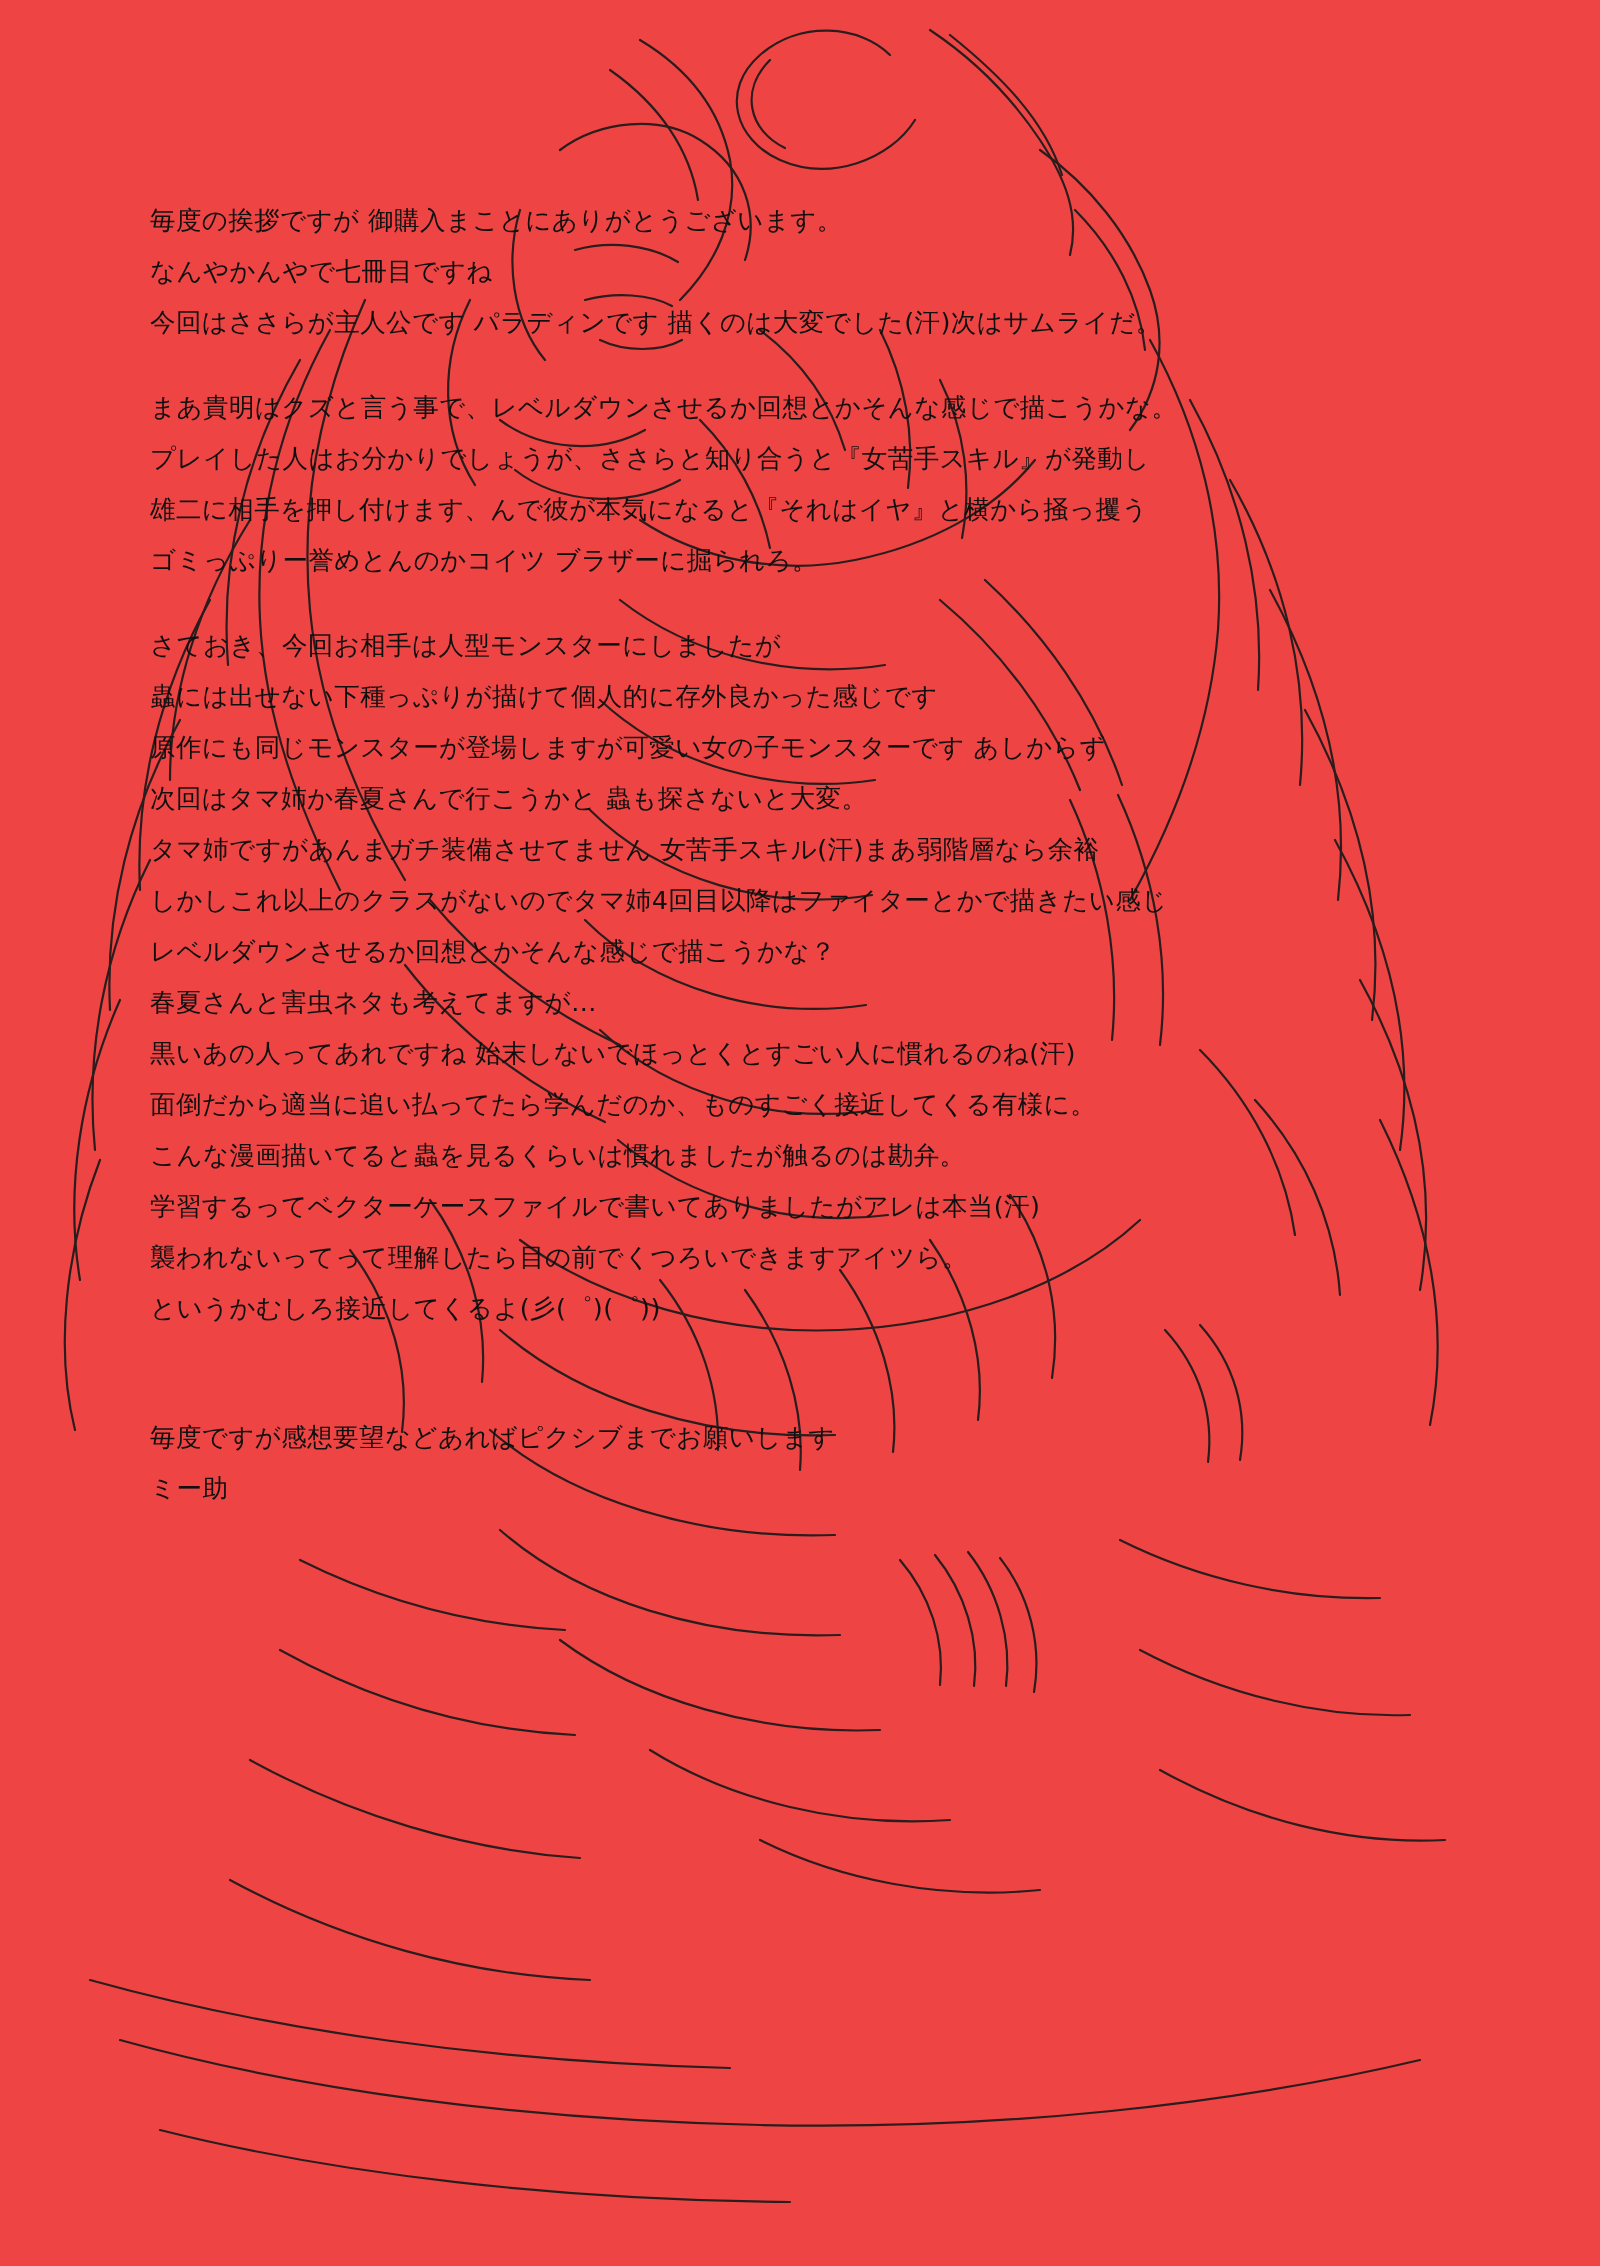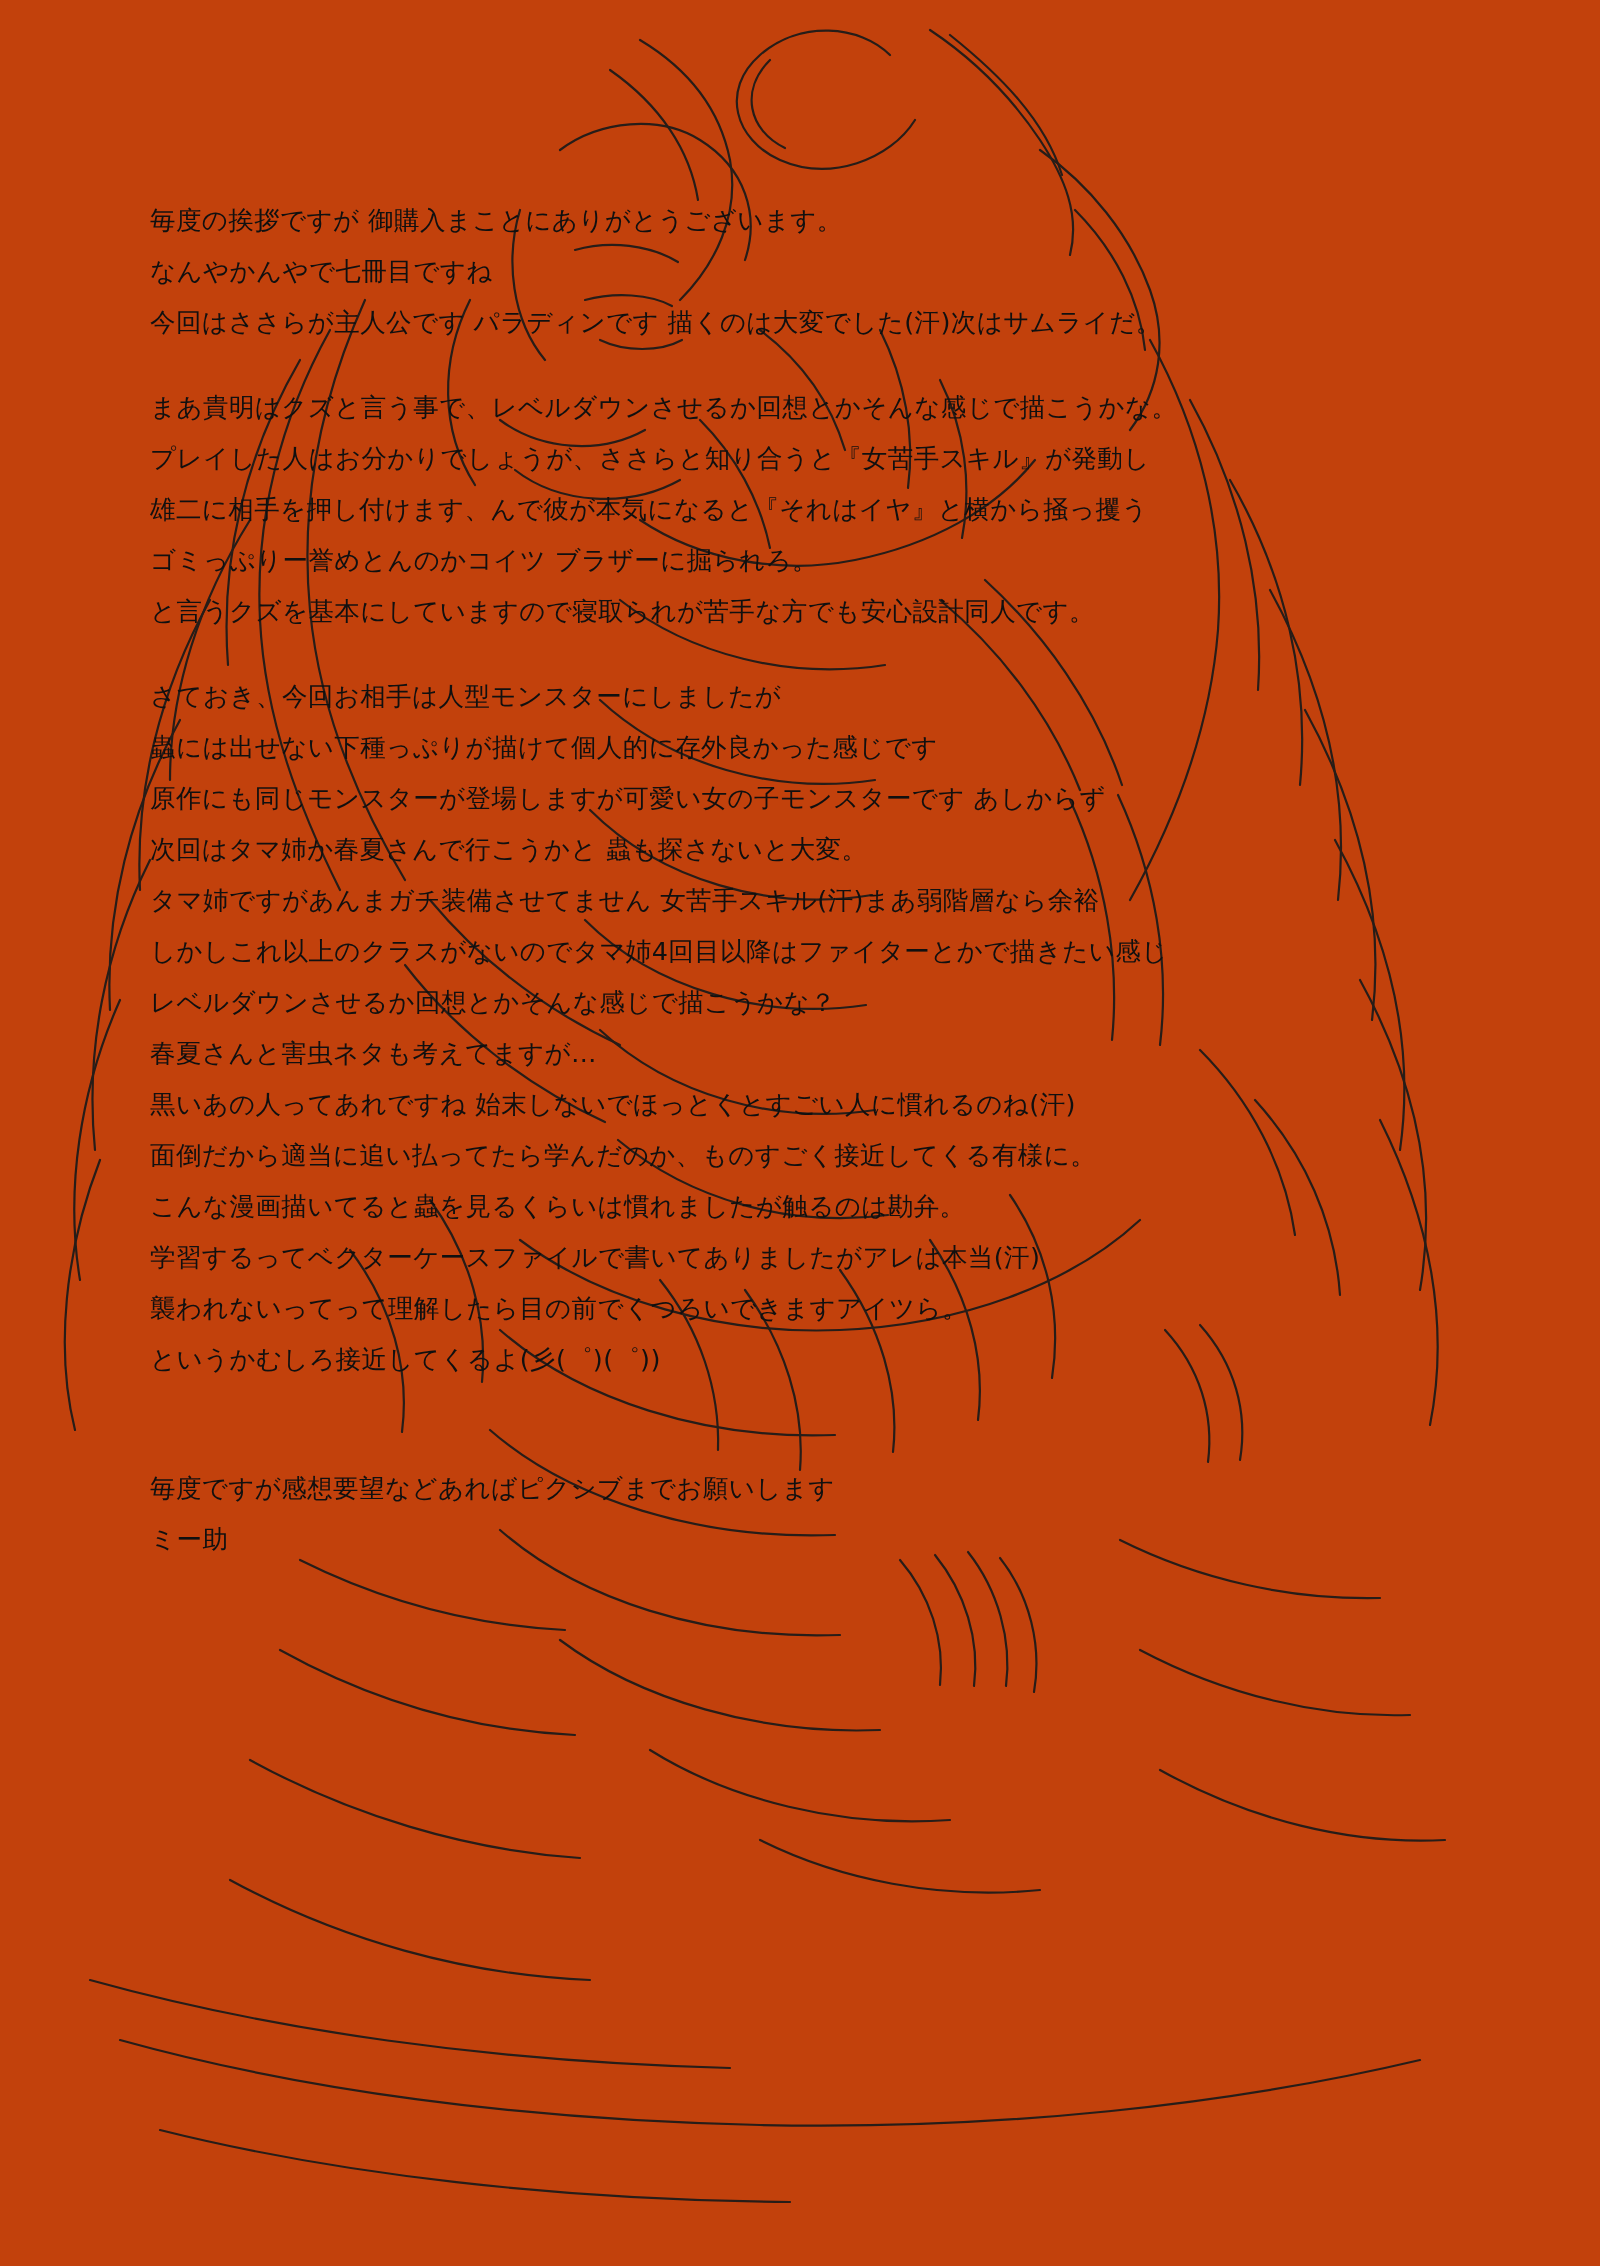--- a/index.html
+++ b/index.html
@@ -4,21 +4,21 @@
 <style>
   html, body {
     margin: 0;
     padding: 0;
     background: #ffffff;
   }
   #page {
     position: relative;
     width: 1600px;
     height: 2266px;
-    background: #c2410c;
+    background: #ef4444;
     overflow: hidden;
     font-family: "DejaVu Sans", sans-serif;
   }
   
   #artwork {
     position: absolute;
     inset: 0;
     width: 100%;
     height: 100%;
     pointer-events: none;
@@ -167,21 +167,20 @@
       <div class="line">毎度の挨拶ですが 御購入まことにありがとうございます。</div>
       <div class="line">なんやかんやで七冊目ですね</div>
       <div class="line">今回はささらが主人公です パラディンです 描くのは大変でした(汗)次はサムライだ。</div>
     </div>
 
     <div class="para">
       <div class="line">まあ貴明はクズと言う事で、レベルダウンさせるか回想とかそんな感じで描こうかな。</div>
       <div class="line">プレイした人はお分かりでしょうが、ささらと知り合うと『女苦手スキル』が発動し</div>
       <div class="line">雄二に相手を押し付けます、んで彼が本気になると『それはイヤ』と横から掻っ攫う</div>
       <div class="line">ゴミっぷりー誉めとんのかコイツ ブラザーに掘られろ。</div>
-      <div class="line">と言うクズを基本にしていますので寝取られが苦手な方でも安心設計同人です。</div>
     </div>
 
     <div class="para">
       <div class="line">さておき、今回お相手は人型モンスターにしましたが</div>
       <div class="line">蟲には出せない下種っぷりが描けて個人的に存外良かった感じです</div>
       <div class="line">原作にも同じモンスターが登場しますが可愛い女の子モンスターです あしからず</div>
       <div class="line">次回はタマ姉か春夏さんで行こうかと 蟲も探さないと大変。</div>
       <div class="line">タマ姉ですがあんまガチ装備させてません 女苦手スキル(汗)まあ弱階層なら余裕</div>
       <div class="line">しかしこれ以上のクラスがないのでタマ姉4回目以降はファイターとかで描きたい感じ</div>
       <div class="line">レベルダウンさせるか回想とかそんな感じで描こうかな？</div>

